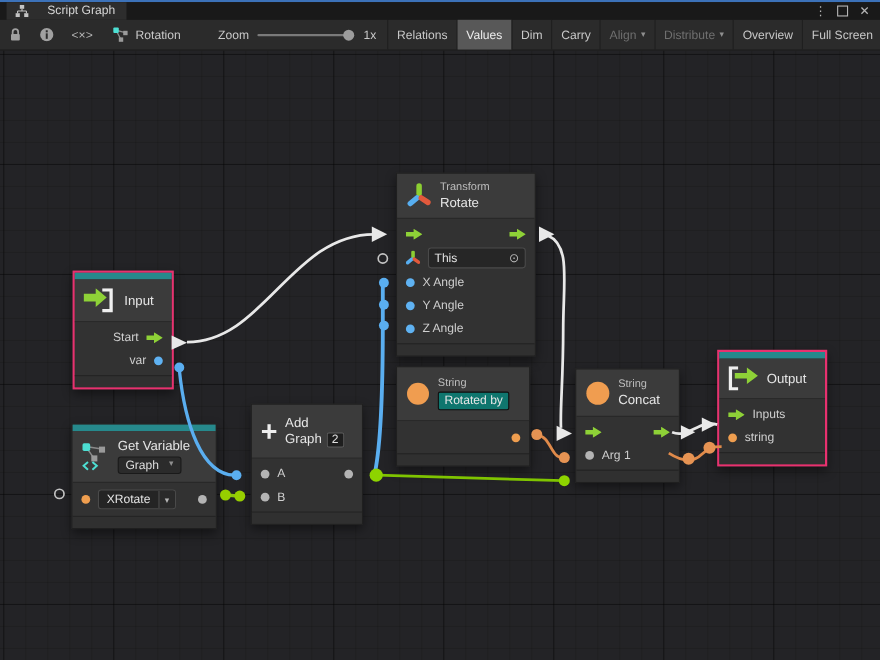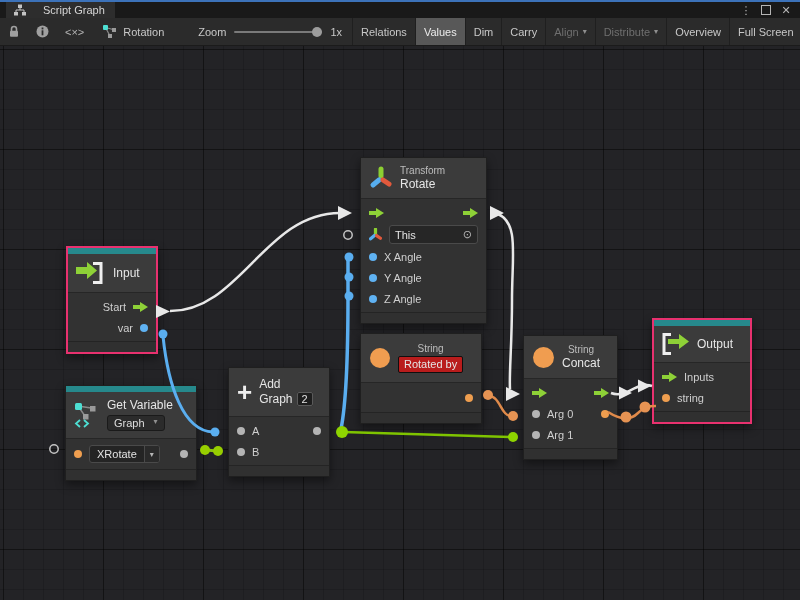--- a/index.html
+++ b/index.html
@@ -37,36 +37,36 @@
     background-size:100px 100px,100px 100px,20px 20px,20px 20px;
     background-position:3px 4px,0 4px,3px 4px,0 4px;}
   
   .node{position:absolute;z-index:2;background:#333;border:1px solid #1f1f1f;
         box-shadow:0 4px 9px rgba(0,0,0,.45);color:#e0e0e0;font-size:12px;}
   .node.selected{border:2px solid #e8316f;}
   .tealbar{height:6px;background:#26898c;}
   .nhead{background:#3b3b3b;display:flex;align-items:center;gap:7px;padding:5px 8px;
          border-bottom:1px solid #262626;}
   .hcol{display:flex;flex-direction:column;gap:2px;line-height:1.1;}
-  .hsub{font-size:10px;color:#bdbdbd;text-align:center;}
+  .hsub{font-size:10px;color:#bdbdbd;}
   .ntitle{font-size:12px;color:#e6e6e6;}
   .nbody{background:#323232;padding:3px 0;}
   .nfoot{height:10px;background:#303030;border-top:1px solid #242424;}
   .prow{display:flex;align-items:center;gap:7px;height:21px;padding:0 8px;color:#cfcfcf;font-size:11px;}
   .prow.right{justify-content:flex-end;}
   .prow.between{justify-content:space-between;}
   .dot{width:8px;height:8px;border-radius:50%;flex:0 0 auto;}
   .dot.blue{background:#5fb2f2;}
   .dot.gray{background:#b4b4b4;}
   .dot.orange{background:#ef9e4f;}
   .field{display:flex;align-items:center;justify-content:space-between;gap:6px;background:#262626;
          border:1px solid #4a4a4a;border-radius:3px;padding:1px 5px;height:15px;flex:1;
          color:#e3e3e3;font-size:11px;}
   .picker{color:#b8b8b8;font-size:11px;}
-  .textbox{background:#b91c1c;border:1px solid #0f0f0f;border-radius:2px;padding:1px 5px;
+  .textbox{background:#0f766e;border:1px solid #0f0f0f;border-radius:2px;padding:1px 5px;
            color:#e5e5e5;font-size:11px;height:13px;line-height:13px;}
   .chip{display:inline-flex;align-items:center;gap:5px;background:#2b2b2b;border:1px solid #1a1a1a;
         border-radius:3px;padding:1px 6px;font-size:11px;color:#dedede;width:max-content;}
   .splitdd{display:flex;align-items:stretch;border:1px solid #4a4a4a;border-radius:3px;overflow:hidden;
            background:#242424;height:16px;}
   .splitdd .main{padding:0 7px;display:flex;align-items:center;font-size:11px;color:#e3e3e3;}
   .splitdd .arrow{padding:0 5px;display:flex;align-items:center;border-left:1px solid #4a4a4a;
                   font-size:8px;color:#b5b5b5;background:#2a2a2a;}
   .count{background:#1e1e1e;border:1px solid #5a5a5a;padding:0 4px;font-size:11px;color:#e0e0e0;
          border-radius:2px;margin-left:4px;}
@@ -323,27 +323,20 @@
     </div>
     <div class="nbody">
       <div class="prow between">
         <svg width="15" height="10" viewBox="0 0 15 10">
           <path d="M0,3 h7 v-3 l8,5 -8,5 v-3 h-7 z" fill="#8ed137"></path>
         </svg>
         <svg width="15" height="10" viewBox="0 0 15 10">
           <path d="M0,3 h7 v-3 l8,5 -8,5 v-3 h-7 z" fill="#8ed137"></path>
         </svg>
       </div>
-      <div class="prow between">
-        <span style="display:flex;align-items:center;gap:7px">
-          <span class="dot gray"></span>
-          <span>Arg 0</span>
-        </span>
-        <span class="dot orange"></span>
-      </div>
       <div class="prow">
         <span class="dot gray"></span>
         <span>Arg 1</span>
       </div>
     </div>
     <div class="nfoot"></div>
   </div>
 
   <div class="node selected" style="left:652px;top:318px;width:96px;">
     <div class="tealbar"></div>

